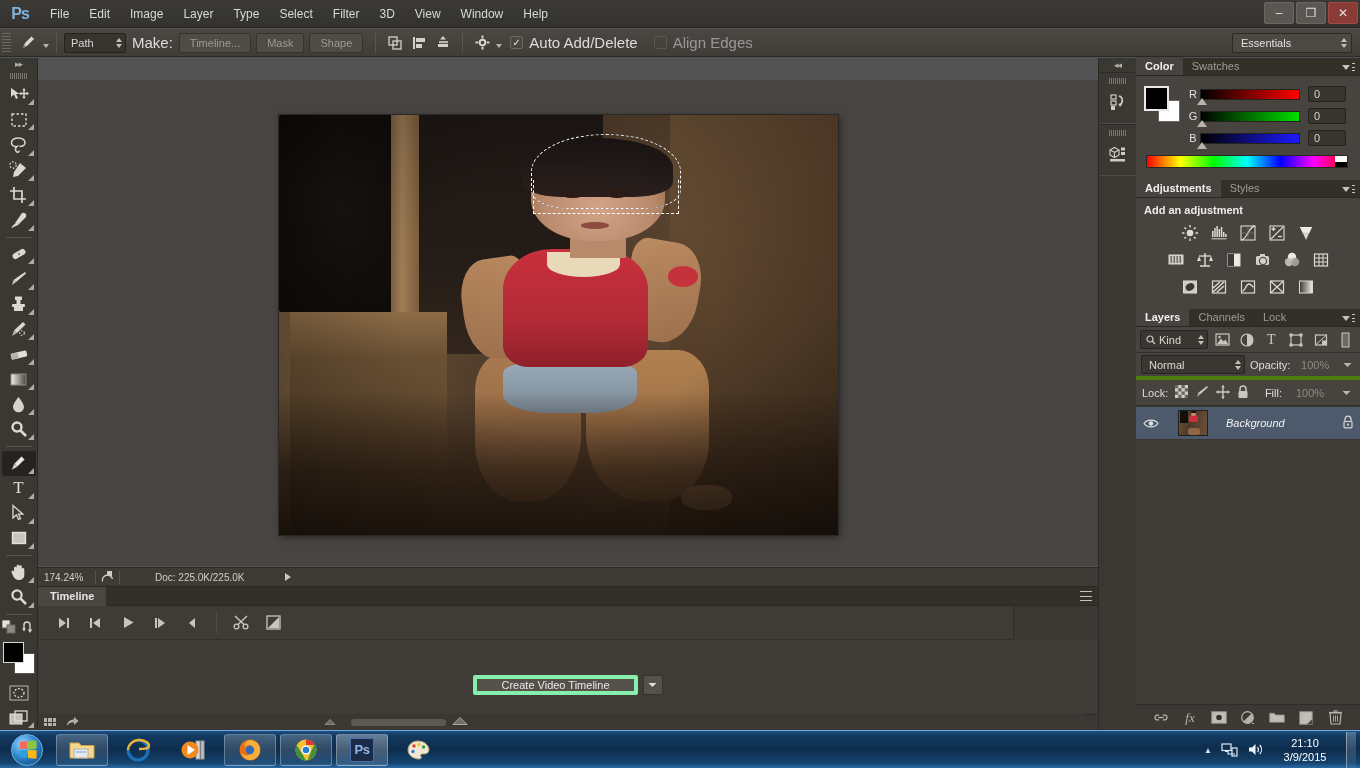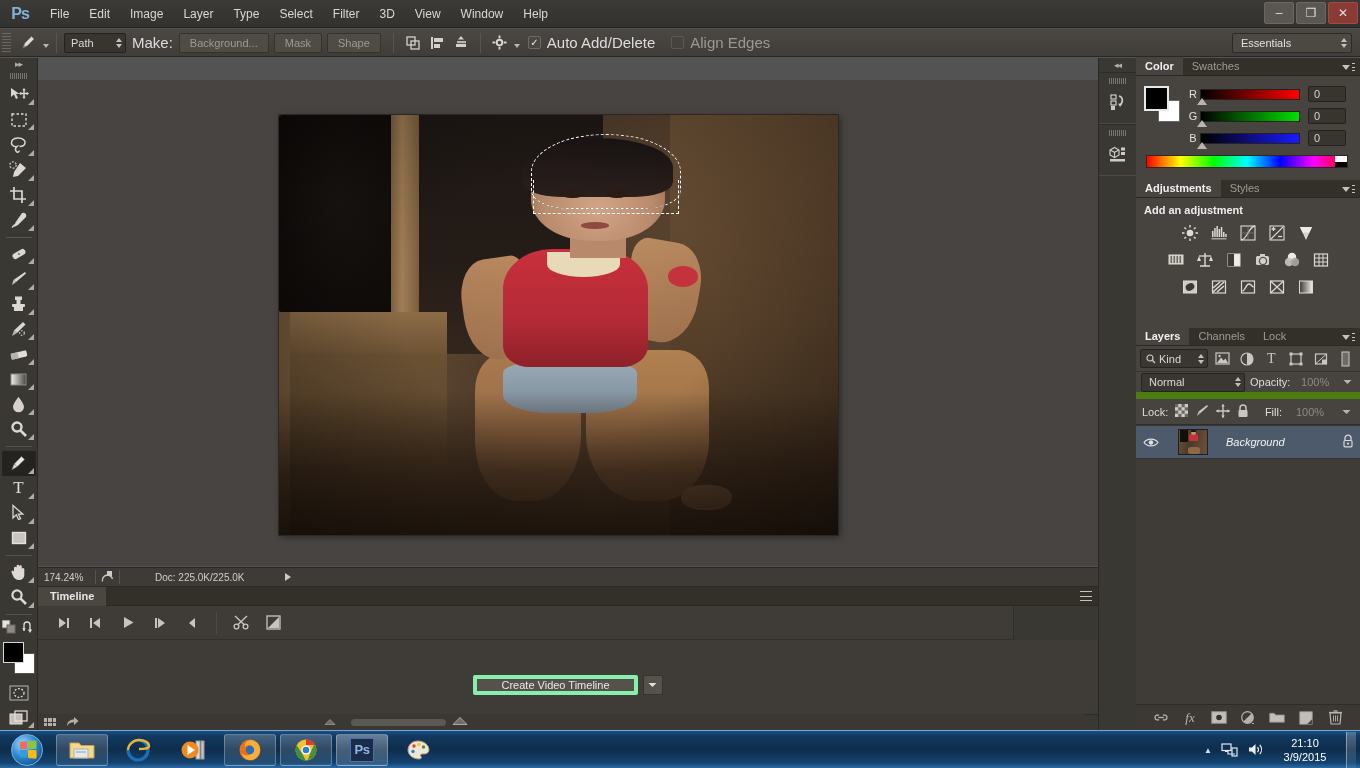--- a/index.html
+++ b/index.html
@@ -352,39 +352,39 @@
     color:#d6d2cc;font-size:11px;display:flex;align-items:center;padding-left:5px;border-radius:2px;
   }
   .cp-ramp{
     margin:6px 6px 0 2px; height:13px; position:relative;
     background:linear-gradient(90deg,#ff0000,#ffff00,#00ff00,#00ffff,#0000ff,#ff00ff,#ff0000);
     border:1px solid #2a2824;
   }
   .cp-ramp .wb{ position:absolute; right:0; top:0; width:12px; height:100%; background:linear-gradient(180deg,#fff 50%,#000 50%); }
 
   
-  .adjpanel{ background:#474440; padding:6px 8px 24px 8px; }
+  .adjpanel{ background:#474440; padding:6px 8px 5px 8px; }
   .adj-title{ color:#ececec; font-size:11px; font-weight:bold; margin-bottom:7px; }
   .adj-row{ display:flex; justify-content:center; gap:9px; margin-bottom:7px; }
   .adj-ico{ width:20px;height:20px; display:flex;align-items:center;justify-content:center; }
 
   
   .layerspanel{ background:#3f3c38; }
   .lyr-filter{
     height:26px; background:#474440; display:flex; align-items:center; padding:0 4px; gap:3px;
     border-bottom:1px solid #343230;
   }
   .kindbox{
     width:72px;height:19px;background:#3a3733;border:1px solid #262421;border-radius:2px;
     display:flex;align-items:center;justify-content:space-between;padding:0 3px 0 5px;color:#dcd8d2;font-size:11px;
   }
   .lyr-fico{ width:23px;height:21px;display:flex;align-items:center;justify-content:center;color:#cbc7c0; }
   .lyr-blend{
     height:27px; background:#474440; display:flex; align-items:center; padding:0 5px; gap:5px;
-    border-bottom:7px solid #4d7c0f;
+    border-bottom:4px solid #4d7c0f;
   }
   .blendbox{
     width:110px;height:19px;background:#3a3733;border:1px solid #262421;border-radius:2px;
     display:flex;align-items:center;justify-content:space-between;padding:0 3px 0 7px;color:#dcd8d2;font-size:11px;
   }
   .opbox{
     width:42px;height:18px;background:#474440;border:1px solid #474440;
     color:#8d8a84;font-size:11px;display:flex;align-items:center;justify-content:center;
   }
   .opdrop{ width:16px;height:18px;display:flex;align-items:center;justify-content:center; }
@@ -478,21 +478,21 @@
 
     <div class="combo" style="width:62px">
       <span>Path</span>
       <span class="spin">
           <i class="up"></i>
           <i class="dn"></i>
         </span>
     </div>
 
     <div class="lbl">Make:</div>
-    <div class="obtn">Background...</div>
+    <div class="obtn">Timeline...</div>
     <div class="obtn">Mask</div>
     <div class="obtn">Shape</div>
 
     <div class="sep-v"></div>
 
     <div class="icon-btn">
       <svg width="16" height="16" viewBox="0 0 16 16">
           <rect x="2" y="2" width="8" height="8" fill="none" stroke="#d4d0c9" stroke-width="1.3"></rect>
           <rect x="6" y="6" width="8" height="8" fill="none" stroke="#d4d0c9" stroke-width="1.3"></rect>
         </svg>

